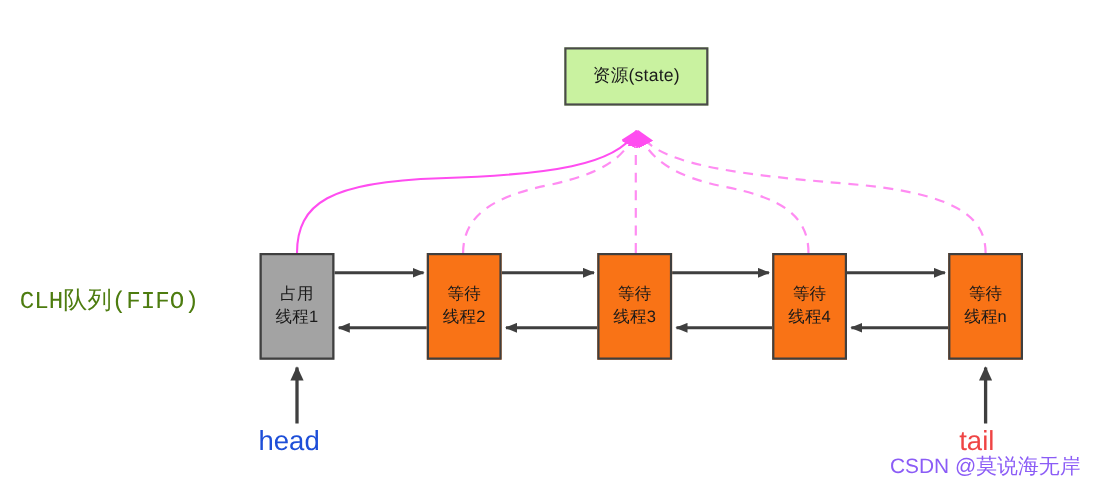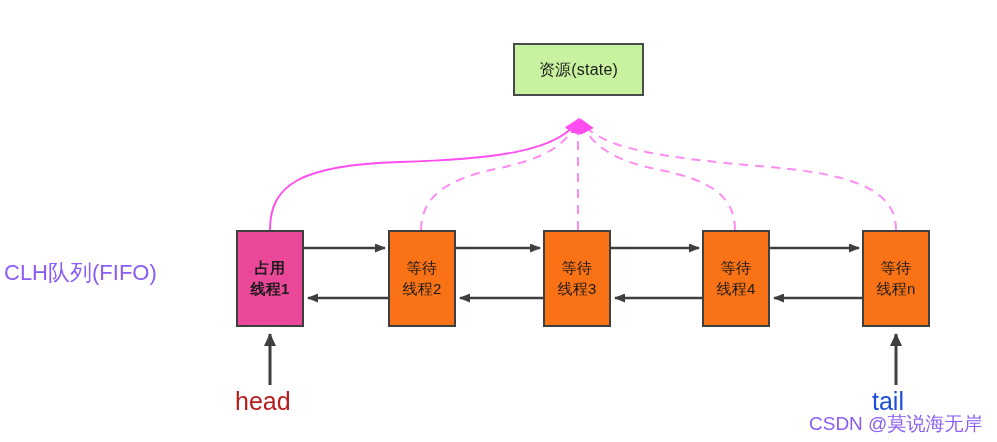--- a/index.html
+++ b/index.html
@@ -44,52 +44,51 @@
     border-color: #4a4a4a;
     font-size: 16px;
   }
   .node-thread {
     width: 68px;
     height: 97px;
     top: 230px;
     background: #f97316;
   }
   .node-owner {
-    background: #ec4899;
-    font-weight: bold;
+    background: #a3a3a3;
   }
   .pos-1 { left: 236px; }
   .pos-2 { left: 388px; }
   .pos-3 { left: 543px; }
   .pos-4 { left: 702px; }
   .pos-5 { left: 862px; }
 
   .label-clh {
     position: absolute;
-    left: 4px;
+    left: 18px;
     top: 258px;
     font-size: 22px;
-    color: #8b5cf6;
-    font-family: Liberation Sans, sans-serif;
+    color: #4d7c0f;
+    font-family: Liberation Mono, monospace;
     white-space: nowrap;
   }
   .label-head {
     position: absolute;
     left: 235px;
     top: 387px;
     font-size: 25px;
-    color: #b91c1c;
+    color: #1d4ed8;
     font-family: "Liberation Sans", "DejaVu Sans", sans-serif;
   }
   .label-tail {
     position: absolute;
     left: 872px;
     top: 387px;
     font-size: 25px;
-    color: #1d4ed8;
+    color: #ef4444;
     font-family: "Liberation Sans", "DejaVu Sans", sans-serif;
   }
   .watermark {
     position: absolute;
     left: 809px;
     top: 411px;
     font-size: 19px;
     color: #8b5cf6;
     white-space: nowrap;
     font-family: "Liberation Sans", "DejaVu Sans", sans-serif;

